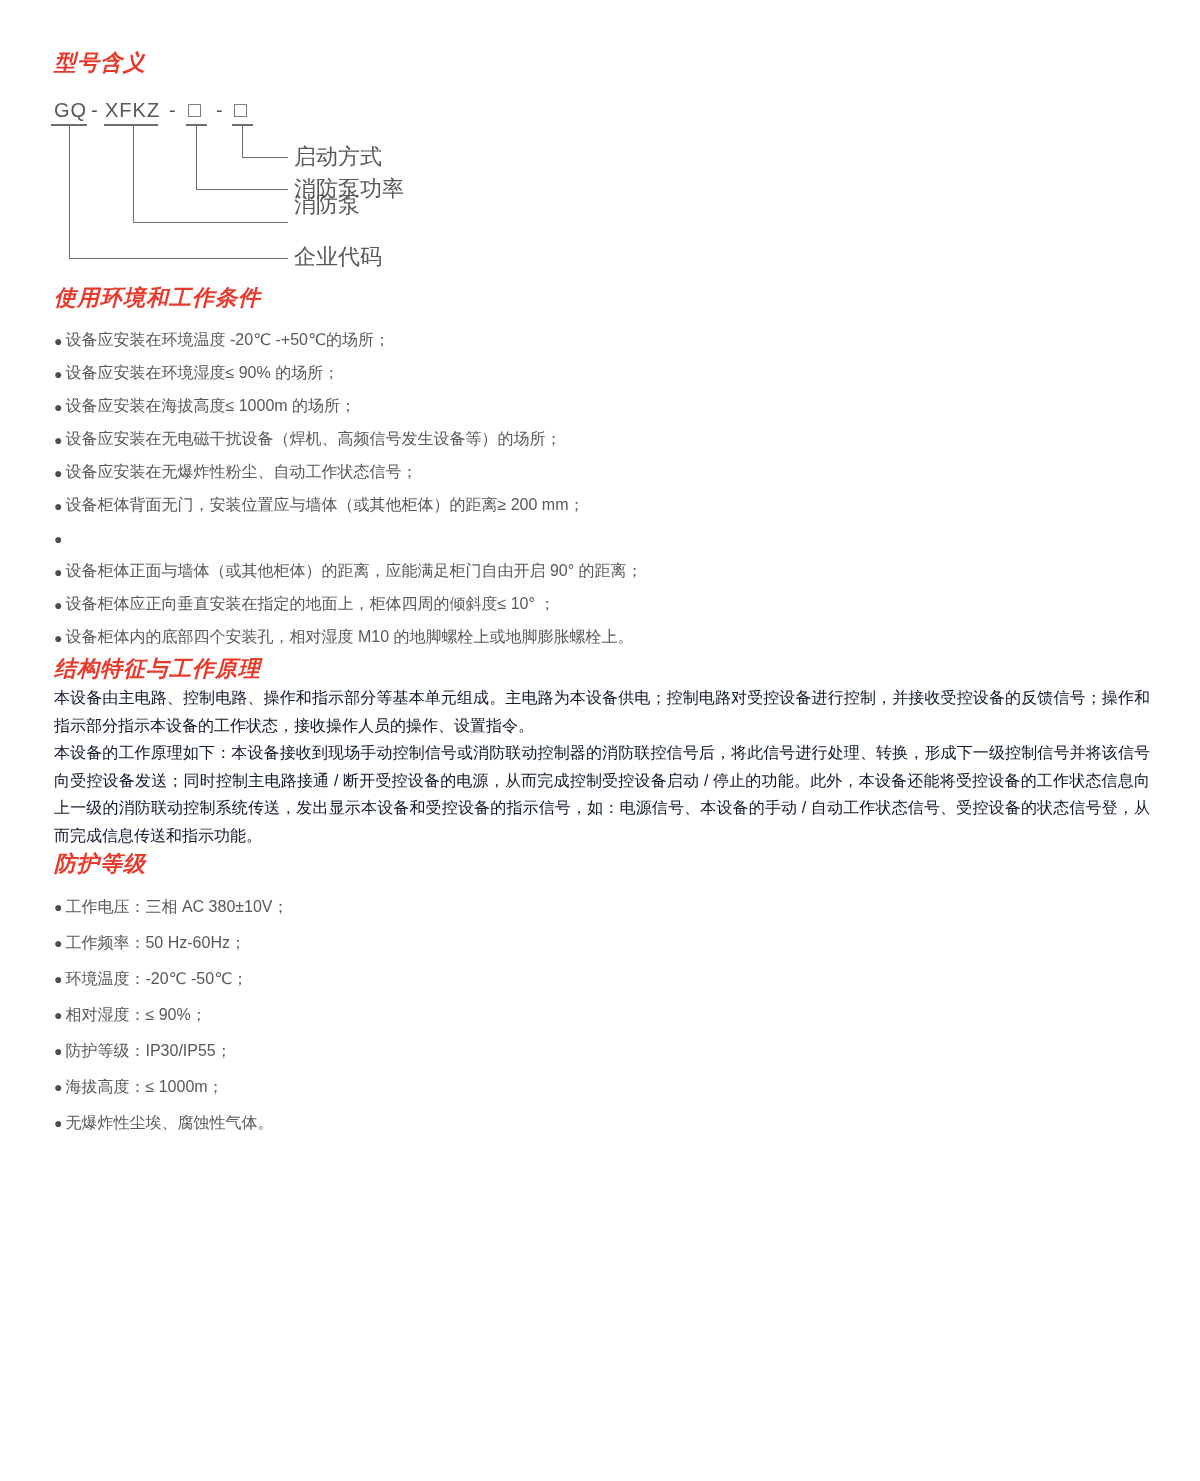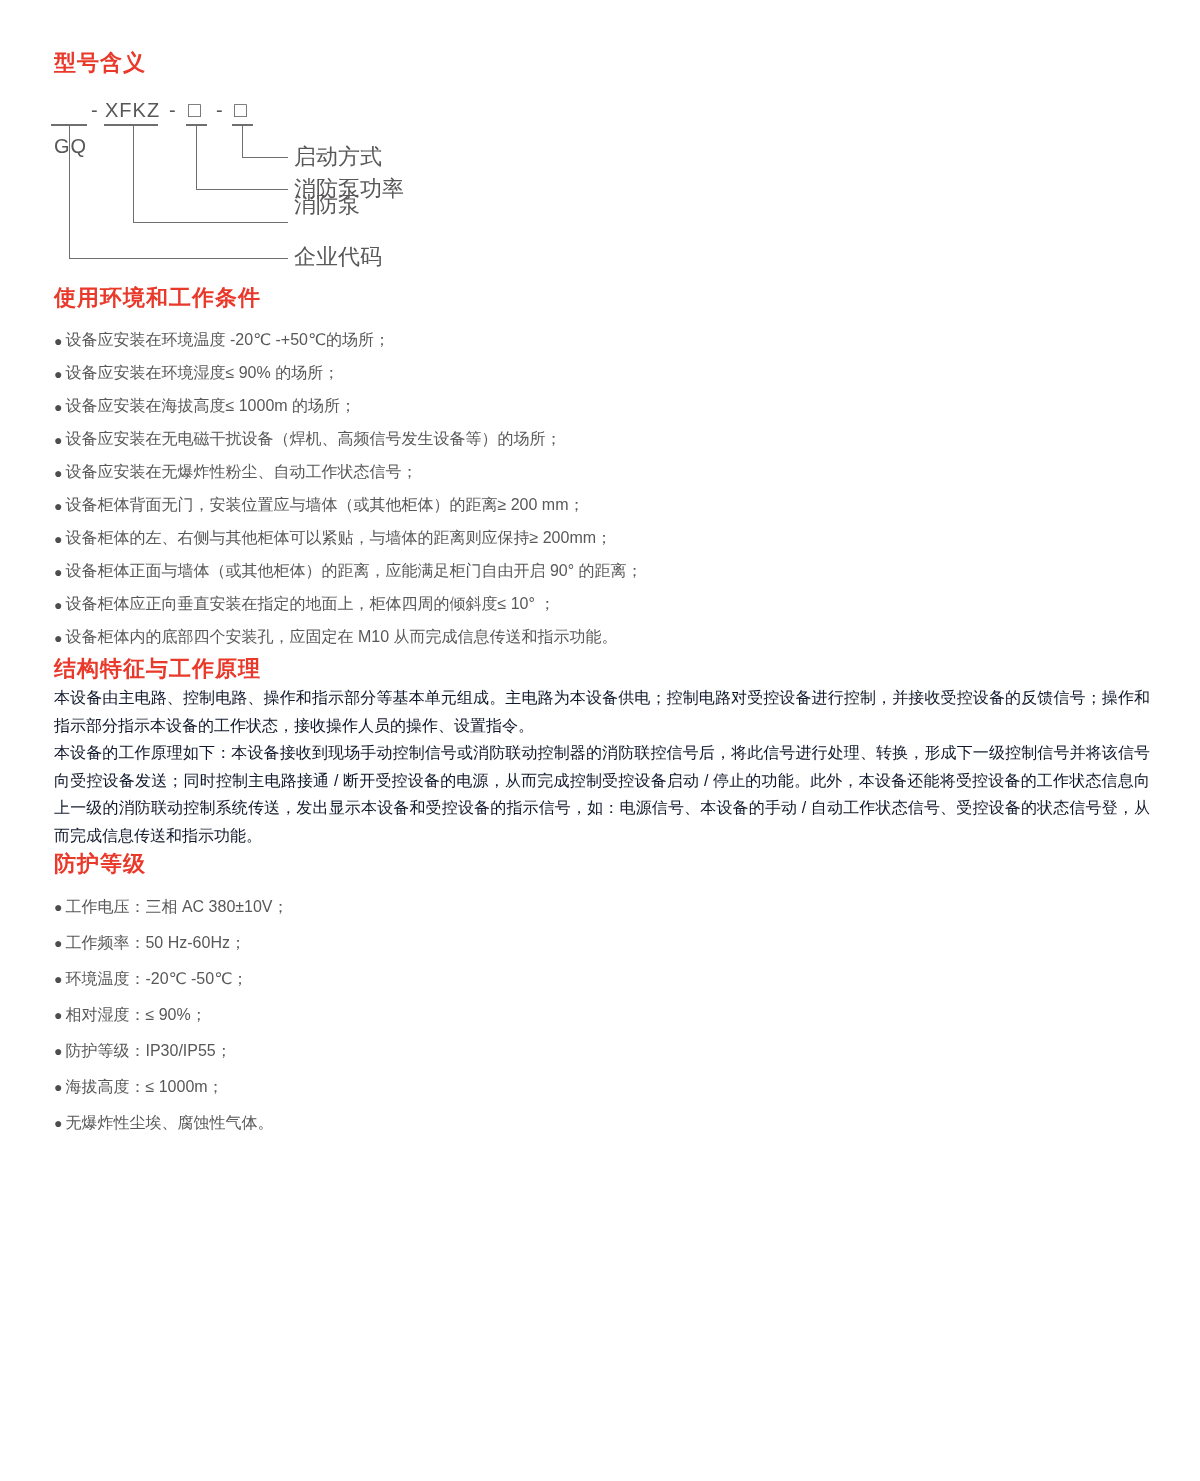--- a/index.html
+++ b/index.html
@@ -13,20 +13,21 @@
     font-family: "Liberation Sans", "DejaVu Sans", sans-serif;
     color: #595757;
   }
   h2.sec-heading {
     margin: 0;
     font-size: 22px;
     line-height: 30px;
     font-weight: bold;
     color: #e8392b;
     letter-spacing: 1px;
+    font-style: italic;
   }
   
   .diagram {
     position: relative;
     margin-top: 20px;
     height: 185px;
     width: 520px;
   }
   .code-part, .code-sep {
     position: absolute;
@@ -77,21 +78,21 @@
 </head>
 <body>
 
 <div class="page">
 
   <section>
     <h2 class="sec-heading">型号含义</h2>
 
     <div class="diagram">
 
-      <span class="code-part" style="left:0px;margin-top:36px;">GQ</span>
+      <span class="code-part" style="left:0px;">GQ</span>
       <span class="code-sep" style="left:37px;">-</span>
       <span class="code-part" style="left:51px;">XFKZ</span>
       <span class="code-sep" style="left:115px;">-</span>
       <span class="code-part ph-box" style="left:134px;">□</span>
       <span class="code-sep" style="left:162px;">-</span>
       <span class="code-part ph-box" style="left:180px;">□</span>
 
       <div class="dg-line dg-underline" style="left:-3px;  width:36px;"></div>
       <div class="dg-line dg-underline" style="left:50px;  width:54px;"></div>
       <div class="dg-line dg-underline" style="left:132px; width:21px;"></div>
@@ -136,33 +137,32 @@
       <li>
           <span class="dot">●</span>
           <span class="li-text">设备应安装在无爆炸性粉尘、自动工作状态信号；</span>
         </li>
       <li>
           <span class="dot">●</span>
           <span class="li-text">设备柜体背面无门，安装位置应与墙体（或其他柜体）的距离≥ 200 mm；</span>
         </li>
       <li>
           <span class="dot">●</span>
-          <span class="li-text">设备柜体的左、右侧与其他柜体可以紧贴，与墙体的距离则应保持≥ 200mm；</span>
         </li>
       <li>
           <span class="dot">●</span>
           <span class="li-text">设备柜体正面与墙体（或其他柜体）的距离，应能满足柜门自由开启 90° 的距离；</span>
         </li>
       <li>
           <span class="dot">●</span>
           <span class="li-text">设备柜体应正向垂直安装在指定的地面上，柜体四周的倾斜度≤ 10° ；</span>
         </li>
       <li>
           <span class="dot">●</span>
-          <span class="li-text">设备柜体内的底部四个安装孔，应固定在 M10 从而完成信息传送和指示功能。</span>
+          <span class="li-text">设备柜体内的底部四个安装孔，相对湿度 M10 的地脚螺栓上或地脚膨胀螺栓上。</span>
         </li>
     </ul>
   </section>
 
   <section>
     <h2 class="sec-heading mt-sec3">结构特征与工作原理</h2>
     <p class="body-par mt-p1">本设备由主电路、控制电路、操作和指示部分等基本单元组成。主电路为本设备供电；控制电路对受控设备进行控制，并接收受控设备的反馈信号；操作和指示部分指示本设备的工作状态，接收操作人员的操作、设置指令。</p>
     <p class="body-par mt-p2">本设备的工作原理如下：本设备接收到现场手动控制信号或消防联动控制器的消防联控信号后，将此信号进行处理、转换，形成下一级控制信号并将该信号向受控设备发送；同时控制主电路接通 / 断开受控设备的电源，从而完成控制受控设备启动 / 停止的功能。此外，本设备还能将受控设备的工作状态信息向上一级的消防联动控制系统传送，发出显示本设备和受控设备的指示信号，如：电源信号、本设备的手动 / 自动工作状态信号、受控设备的状态信号登，从而完成信息传送和指示功能。</p>
   </section>
 

